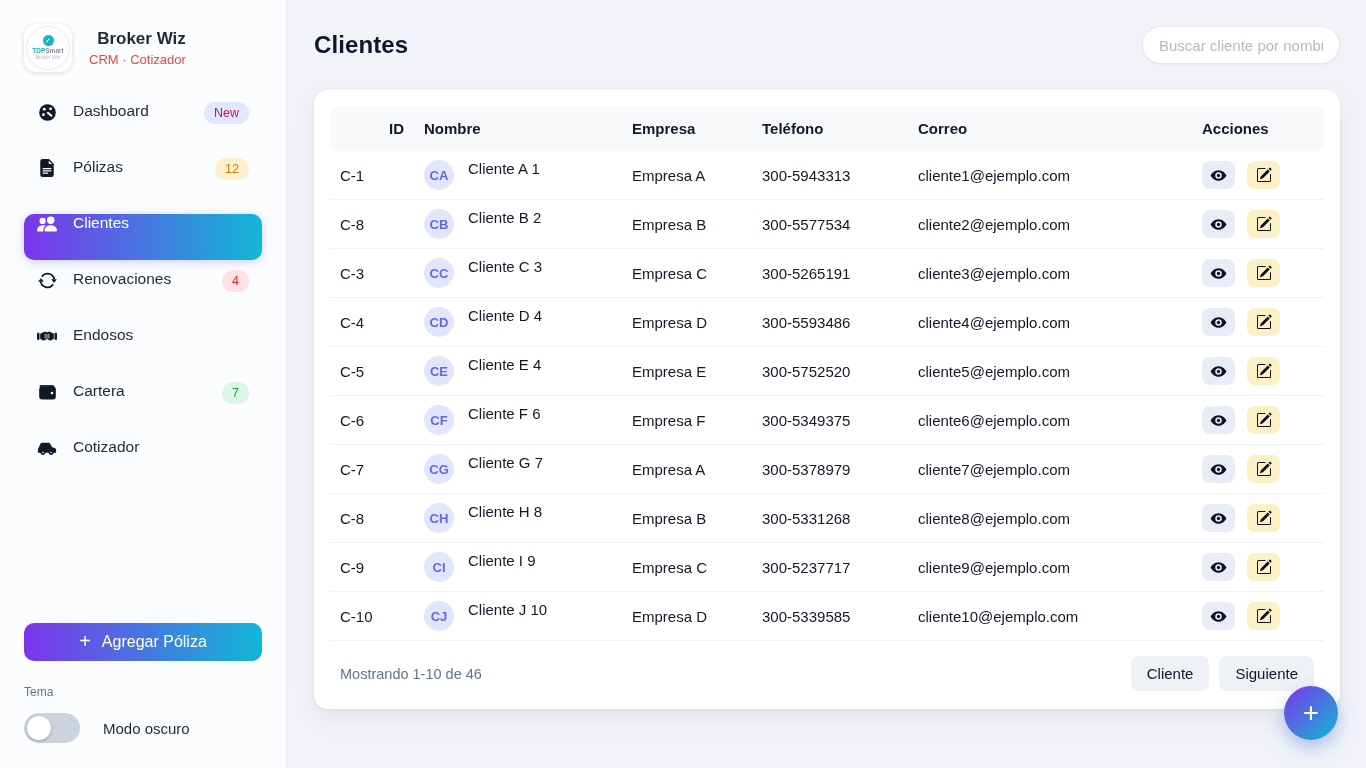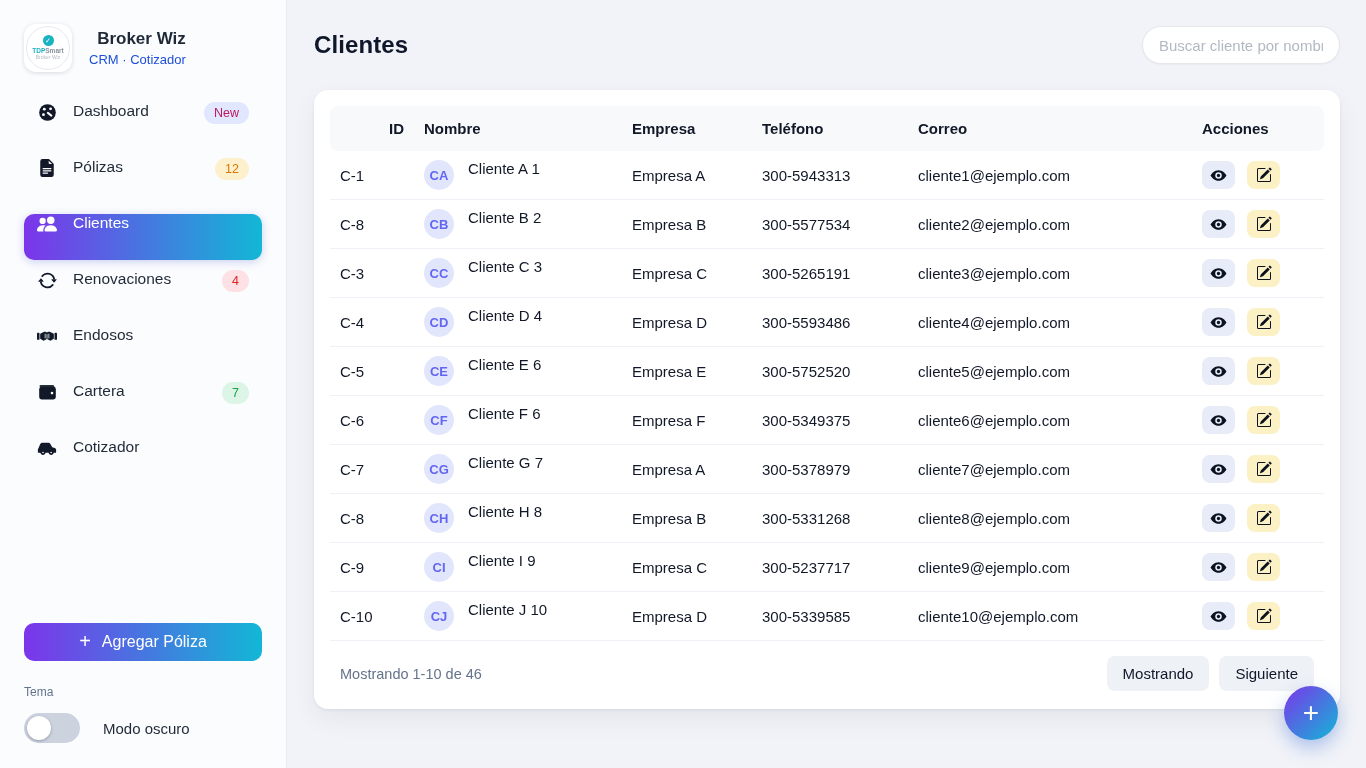--- a/index.html
+++ b/index.html
@@ -31,21 +31,21 @@
   }
   .logo-dot {
     width:11px; height:11px; border-radius:50%; background:#17b3c1;
     display:flex; align-items:center; justify-content:center;
     color:#fff; font-size:7px; margin-bottom:1px;
   }
   .logo-line1 { font-size:6.5px; color:#8a929c; font-weight:700; }
   .logo-line1 b { color:#17b3c1; }
   .logo-line2 { font-size:5px; color:#b3bac2; }
   .brand-title { font-size:17px; font-weight:700; color:#1f2937; }
-  .brand-sub { font-size:13px; color:#1d4ed8; margin-top:3px; }
+  .brand-sub { font-size:13px; color:#ef4444; margin-top:3px; }
 
   .nav { margin-top:30px; }
   .nav-item {
     display:flex; align-items:flex-start; height:46px; padding:0 13px;
     border-radius:10px; margin-bottom:10px; cursor:pointer;
   }
   .nav-item .nicon { width:20px; height:20px; display:flex; align-items:center; justify-content:center; color:#111827; }
   .nav-item .nicon svg { fill:currentColor; }
   .nav-label { margin-left:16px; font-size:15.5px; color:#1f2937; flex:1; }
   .nav-item.active { background:linear-gradient(90deg,#7c35ea 0%,#12b7d6 100%); box-shadow:0 2px 8px rgba(60,80,200,.25); }
@@ -416,21 +416,21 @@
             </span>
           </button>
         </td>
       </tr>
 
       <tr>
         <td>C-5</td>
         <td>
           <div class="name-cell">
             <span class="avatar">CE</span>
-            <span>Cliente E 6</span>
+            <span>Cliente E 4</span>
           </div>
         </td>
         <td>Empresa E</td>
         <td>300-5752520</td>
         <td>cliente5@ejemplo.com</td>
         <td>
           <button class="action-btn view-btn">
             <span style="display:flex;">
               <svg width="17" height="17" viewBox="0 0 24 24">
                     <path d="M12 4.5C6.6 4.5 2.4 8.5 1 12c1.4 3.5 5.6 7.5 11 7.5S21.6 15.5 23 12c-1.4-3.5-5.6-7.5-11-7.5z"></path>
@@ -608,20 +608,20 @@
             </span>
           </button>
         </td>
       </tr>
     </tbody>
     </table>
 
     <div class="card-footer">
       <span class="showing-text">Mostrando 1-10 de 46</span>
       <div class="pager">
-        <button class="pager-btn">Mostrando</button>
+        <button class="pager-btn">Cliente</button>
         <button class="pager-btn">Siguiente</button>
       </div>
     </div>
   </section>
 
   <button class="fab">+</button>
 </main>
 
 </body></html>

